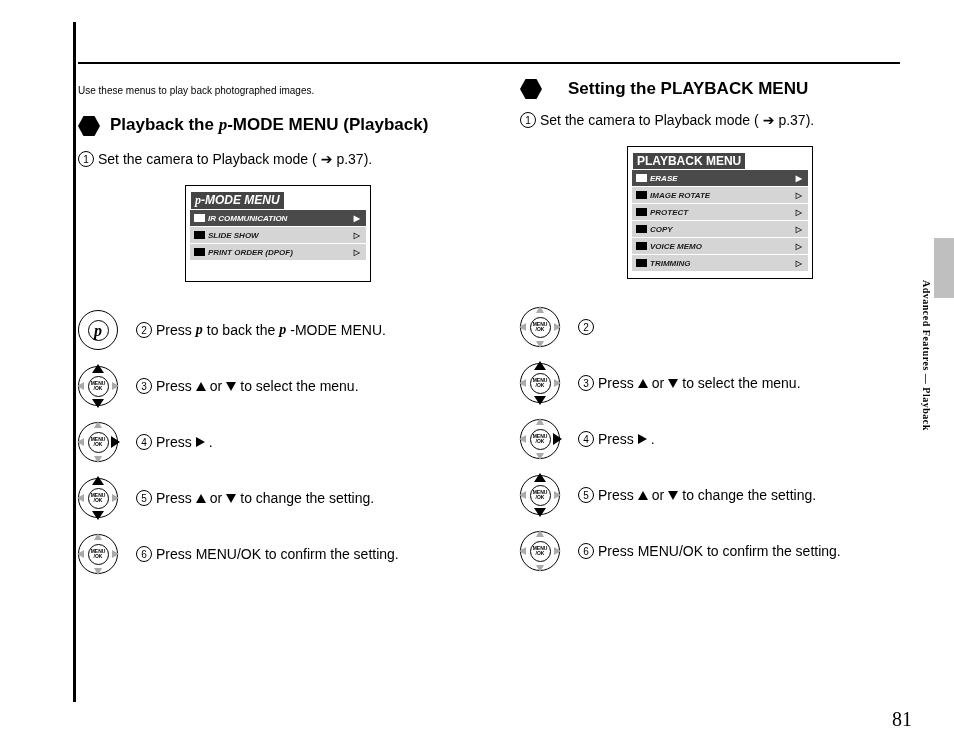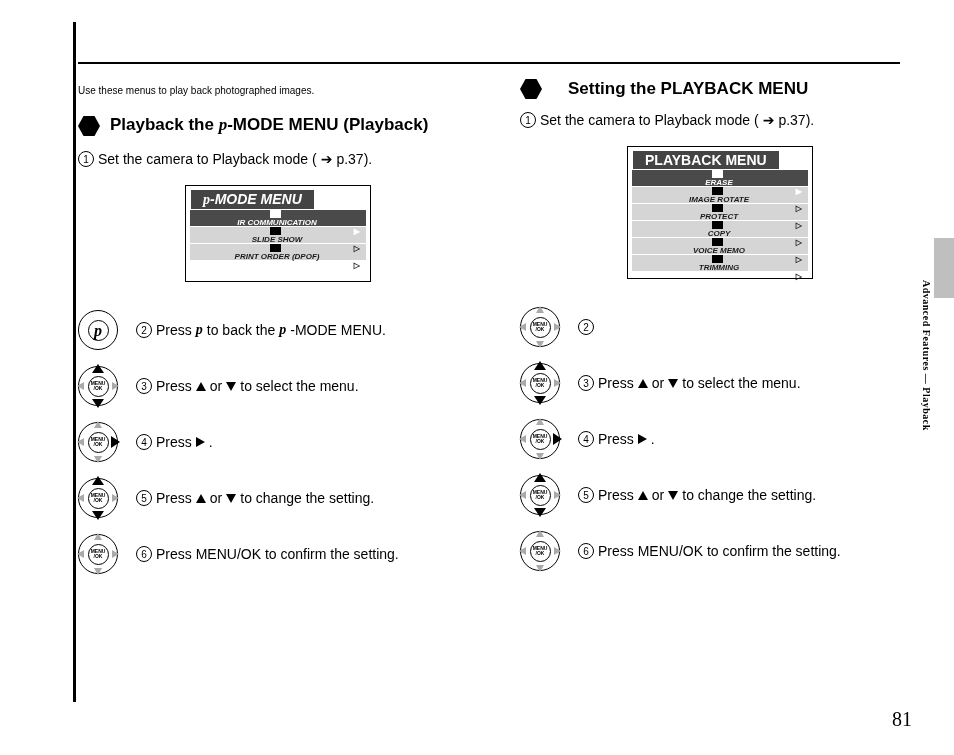--- a/index.html
+++ b/index.html
@@ -119,39 +119,38 @@
     width: 180px;
     border: 1px solid #000;
     padding: 4px 2px 20px 2px;
     background: #fff;
   }
   .screen-title {
     display: inline-block;
     font-family: Arial, sans-serif;
     font-weight: bold;
     font-style: italic;
-    font-size: 14px;
+    font-size: 12px;
     color: #fff;
     background: #444;
-    padding: 1px 12px;
+    padding: 1px 4px;
     margin-left: 3px;
   }
   .screen-row {
     display: flex;
     align-items: center;
     font-family: Arial, sans-serif;
     font-weight: bold;
     font-style: italic;
     font-size: 8px;
     padding: 0 6px 0 4px;
     margin: 1px 2px;
     height: 16px;
     background: #d5d5d5;
     color: #1a1a1a;
-    flex-direction: column;
   }
   .screen-row.hl {
     background: #4a4a4a;
     color: #fff;
   }
   .screen-row .ic {
     width: 11px;
     height: 8px;
     background: #000;
     margin-right: 3px;

